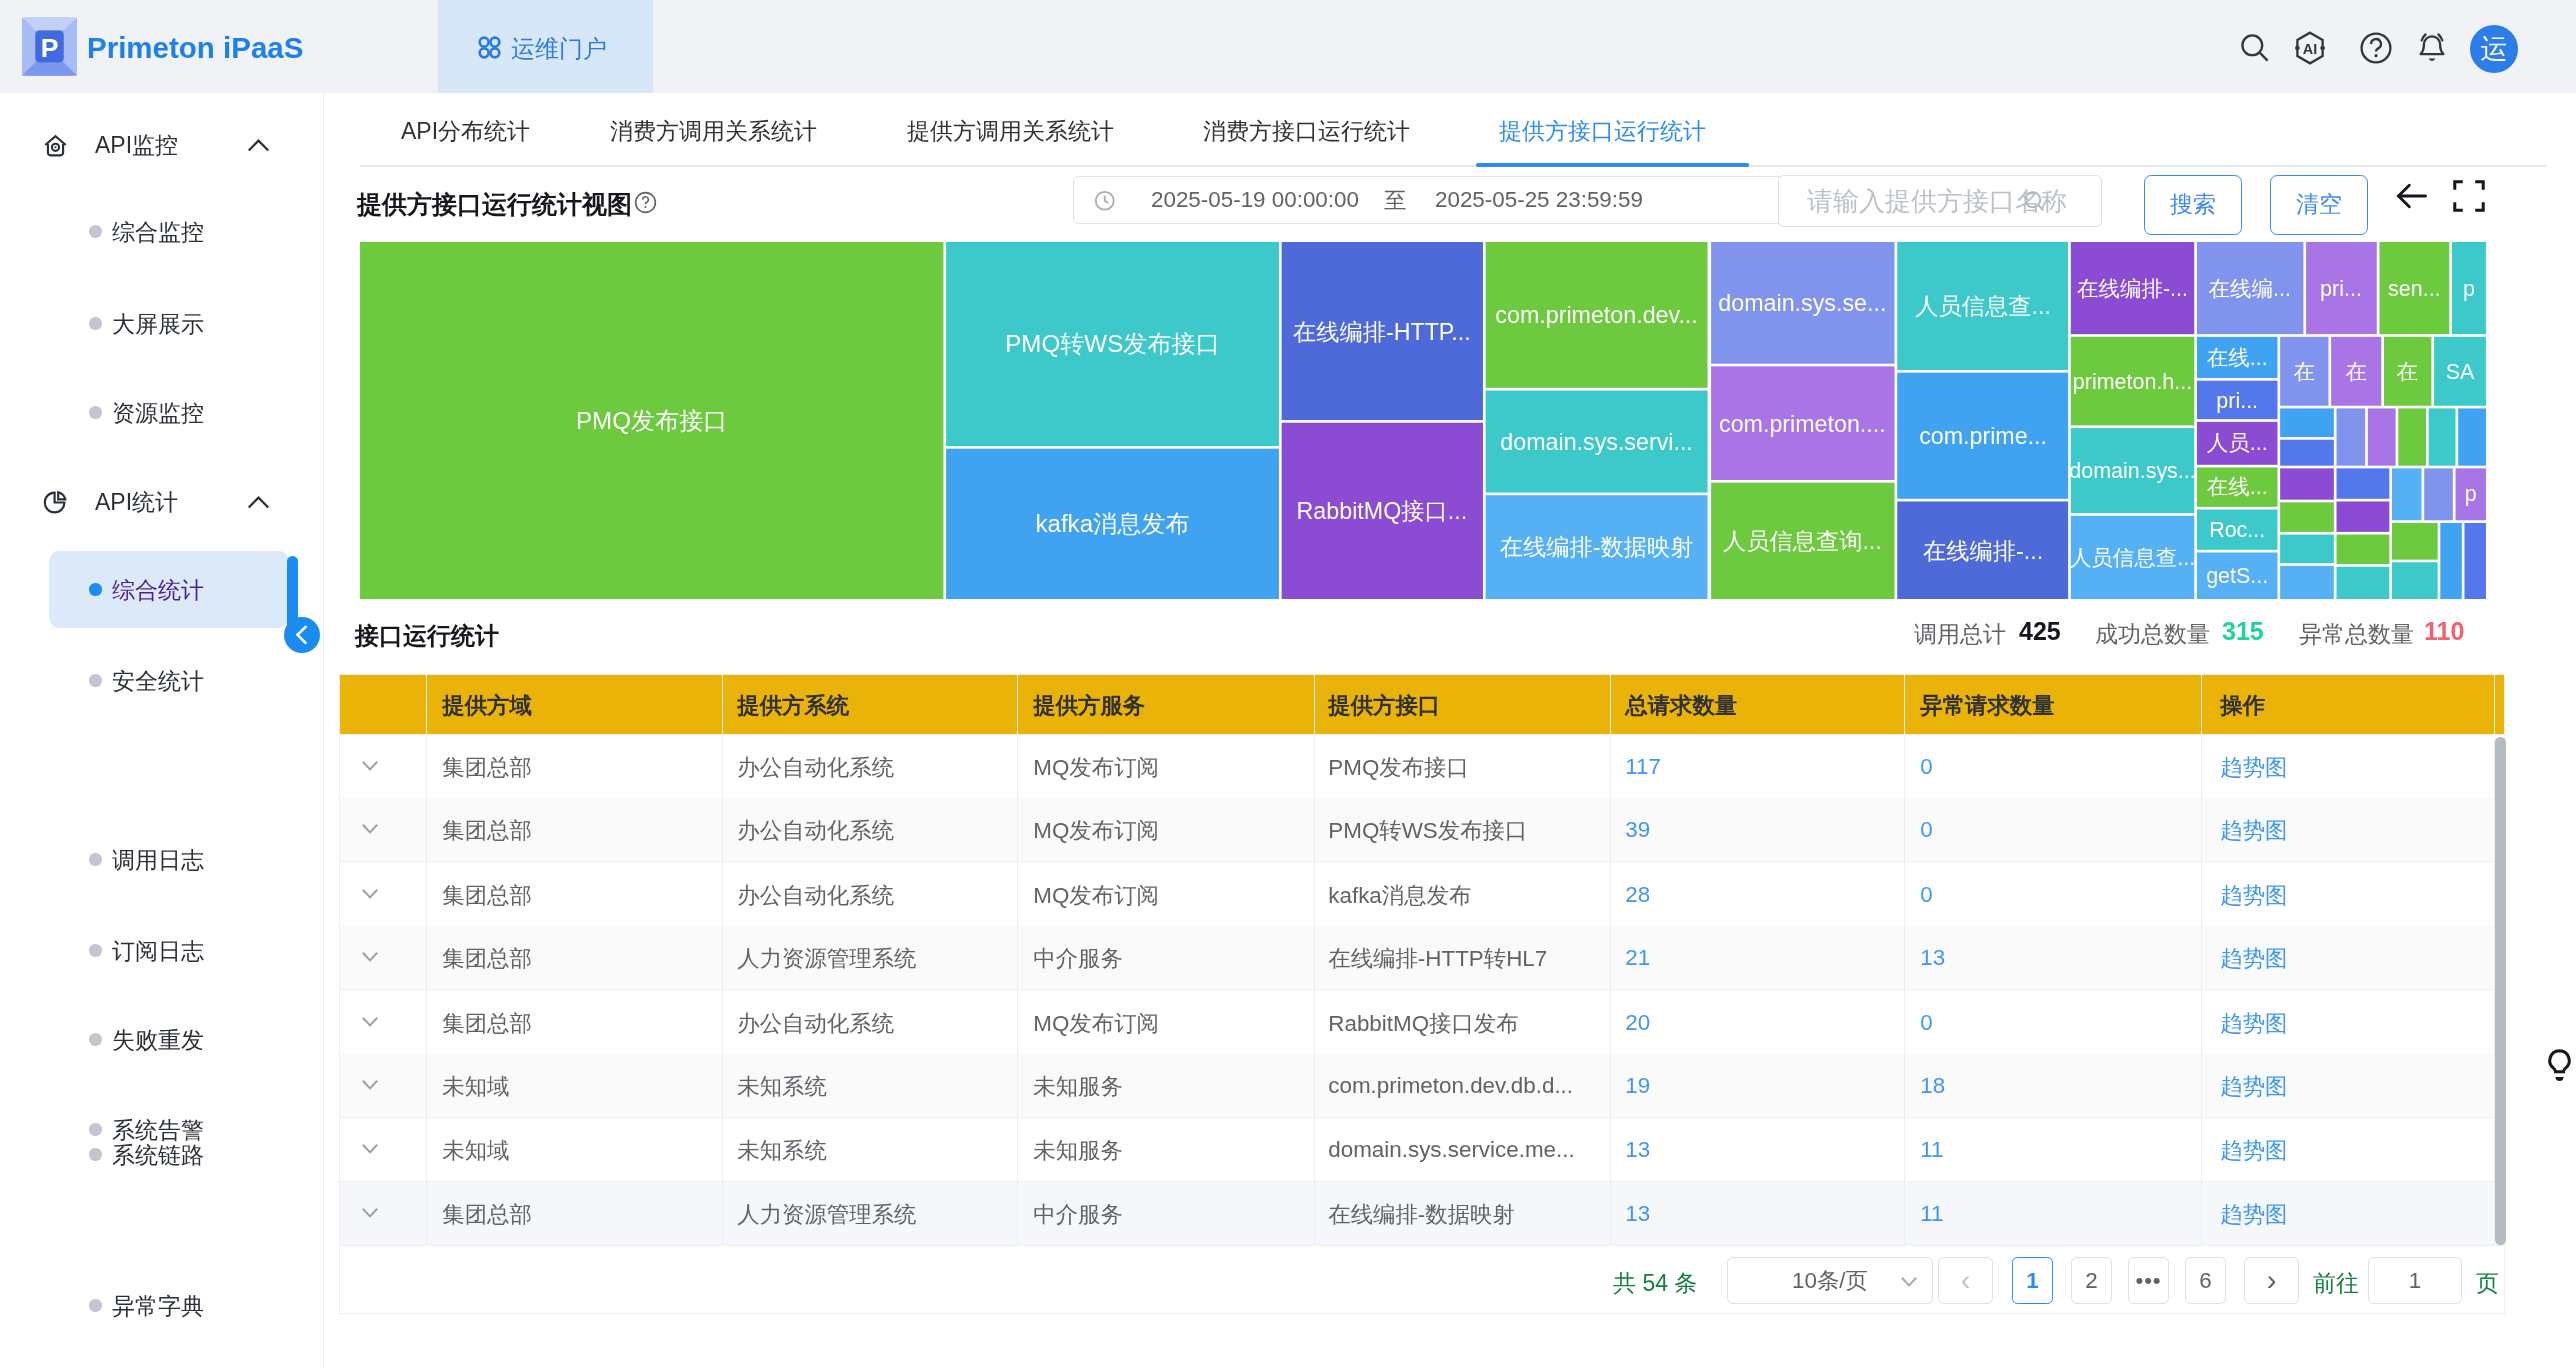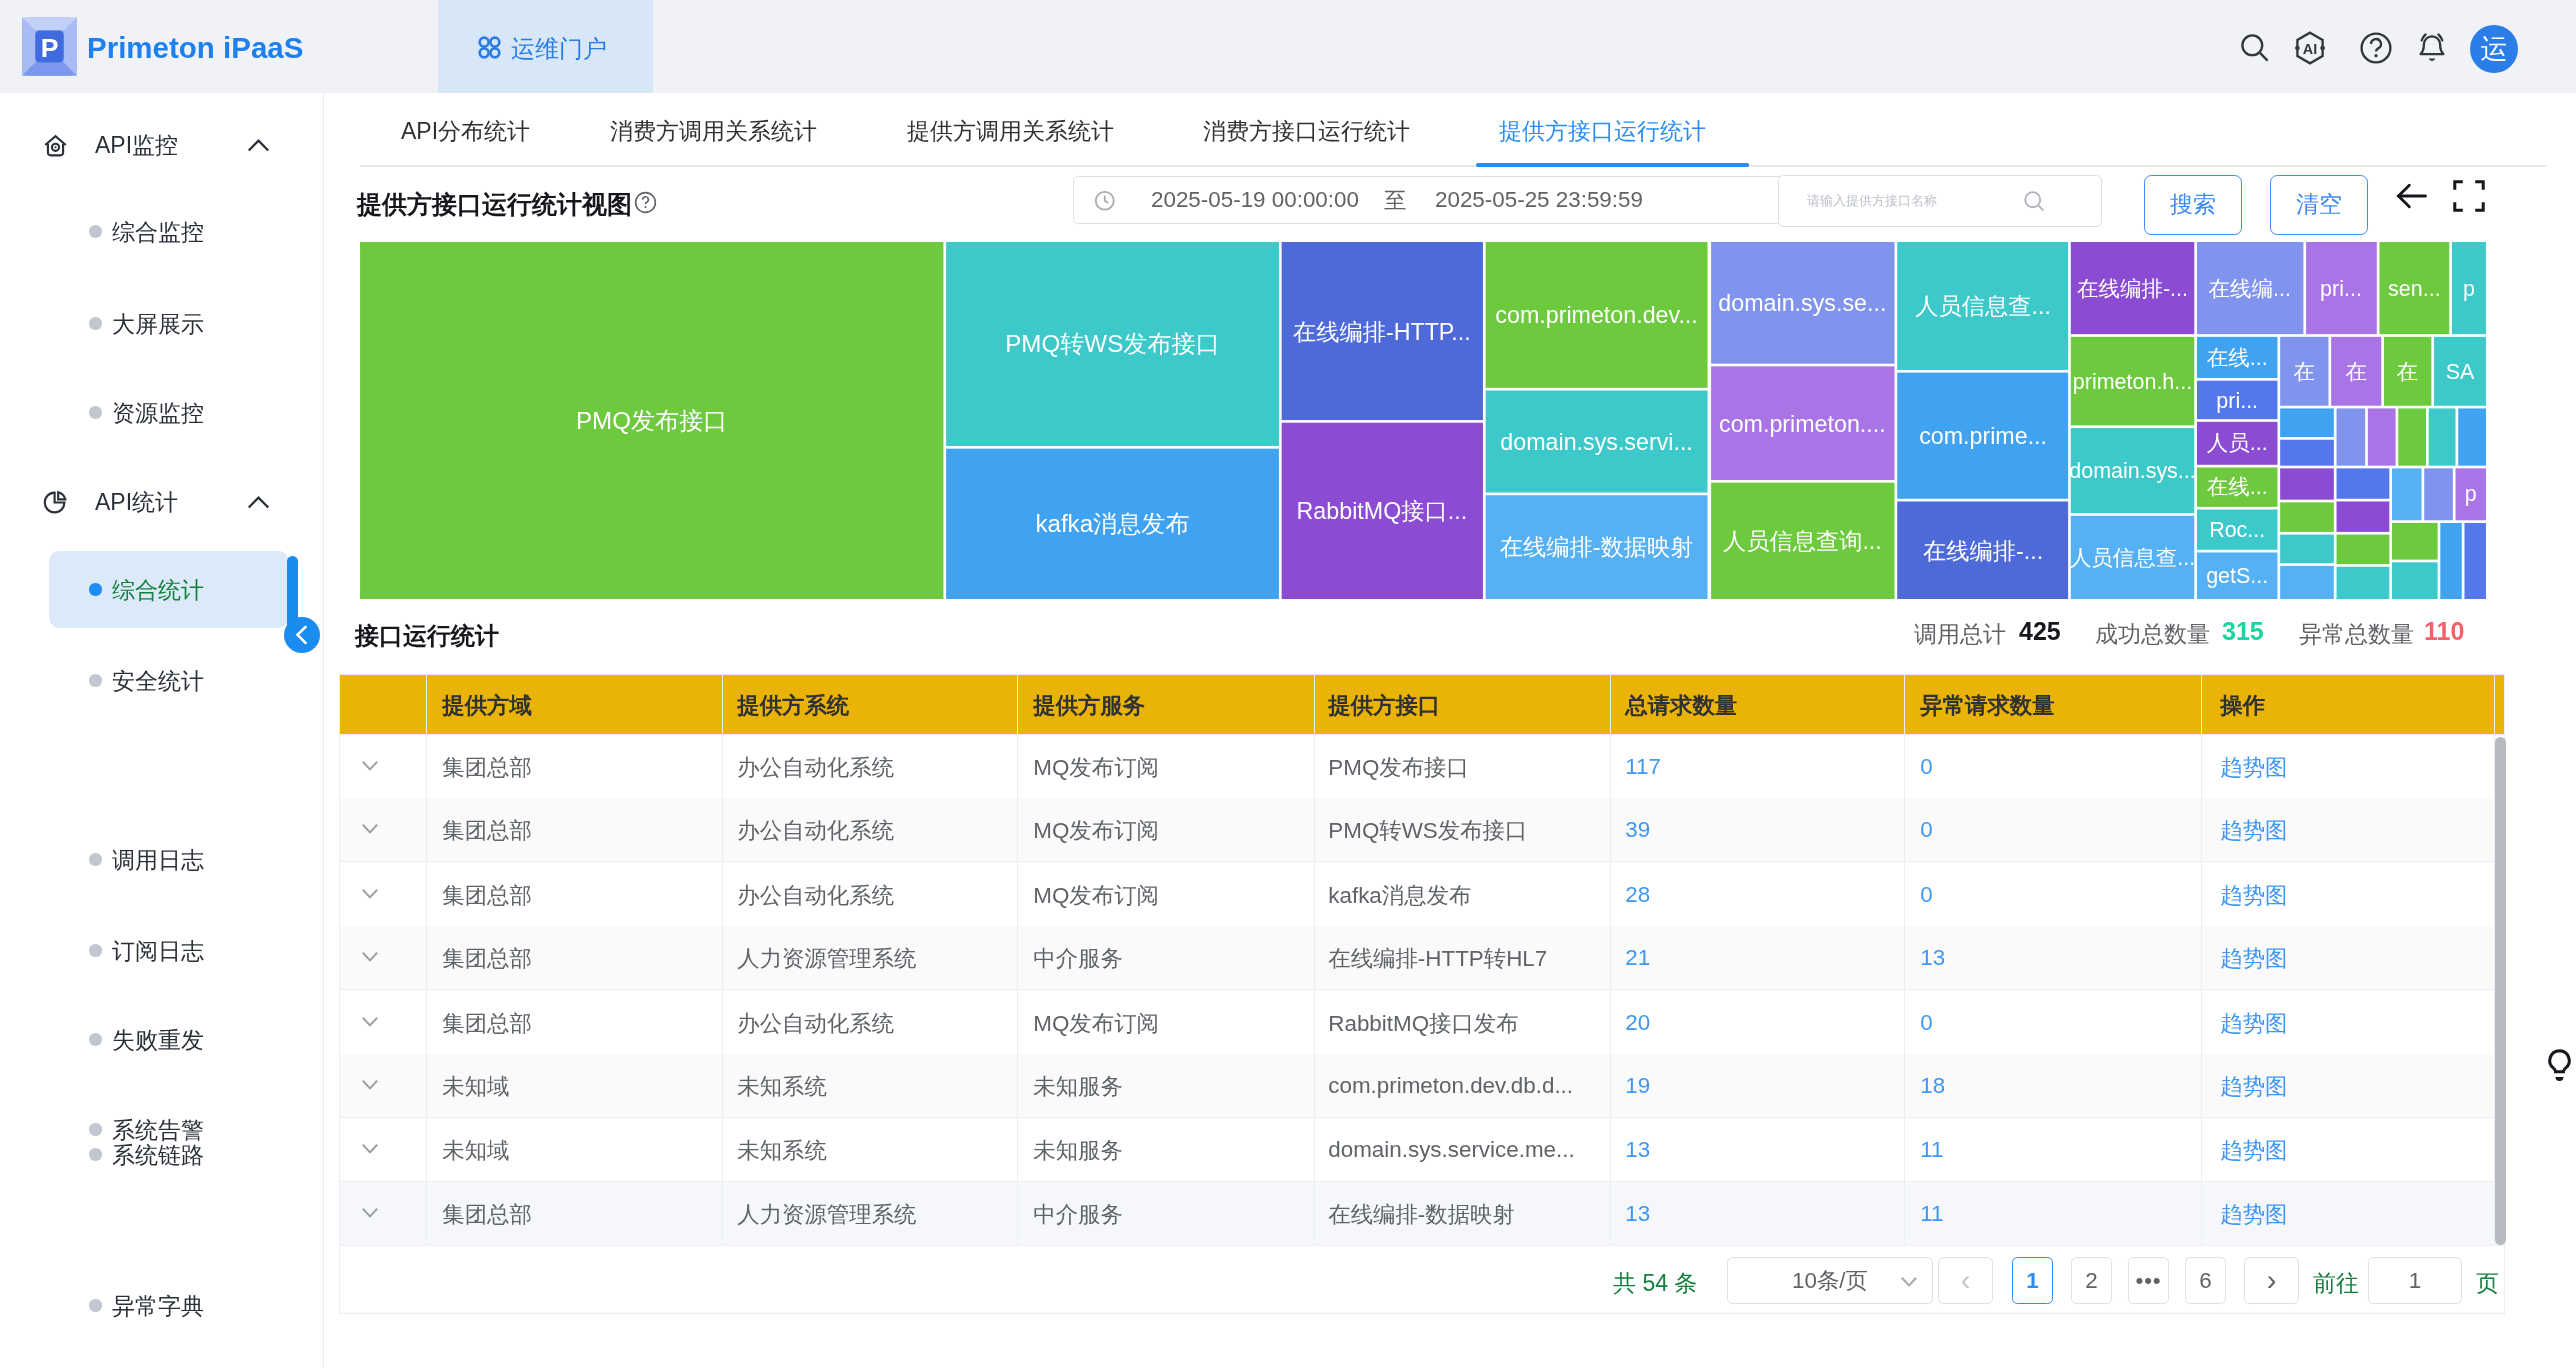--- a/index.html
+++ b/index.html
@@ -29,21 +29,21 @@
   #content { position:absolute; left:325px; top:93px; width:2251px; height:1275px; background:#fff; }
   .tab { position:absolute; top:23px; font-size:23px; color:#303133; white-space:nowrap; }
   #tabline { position:absolute; left:35px; top:72px; width:2186px; height:1.8px; background:#e4e7ed; }
   #tabactive { position:absolute; left:1151px; top:70px; width:273px; height:3.6px; background:#2b8df0; border-radius:1.8px; }
 
   #viewtitle { position:absolute; left:32px; top:95px; font-size:25px; font-weight:bold; color:#15171c; }
   .ctlbox { position:absolute; border:1.8px solid #dcdfe6; border-radius:5.4px; background:#fff; }
   #datebox { left:748px; top:83px; width:710px; height:48px; }
   #datebox .dtxt { position:absolute; top:50%; transform:translateY(-50%); font-size:22.4px; color:#606266; white-space:nowrap; }
   #searchbox { left:1453px; top:82px; width:324px; height:52px; }
-  #searchbox .ph { position:absolute; left:28px; top:50%; transform:translateY(-50%); font-size:13px; color:#bcc0c9; }
+  #searchbox .ph { position:absolute; left:28px; top:50%; transform:translateY(-50%); font-size:26px; color:#bcc0c9; }
   .btn { position:absolute; top:82px; width:98px; height:60px; border:1.8px solid #3d8af2; border-radius:7.2px; background:#fff; color:#3d8af2; font-size:23px; text-align:center; line-height:56px; }
 
   
   #sectitle { position:absolute; left:30px; top:527px; font-size:24px; font-weight:bold; color:#15171c; }
   .stat { position:absolute; top:526px; font-size:23px; color:#606266; white-space:nowrap; }
   .statv { position:absolute; top:524px; font-size:25px; font-weight:bold; white-space:nowrap; }
 
   
   #tablewrap { position:absolute; left:14.3px; top:581px; width:2166px; height:640px; border:0.9px solid #ebeef5; }
   #thead { position:absolute; left:0; top:0; width:2164px; height:60px; background:#eab308; border-bottom:0.9px solid #ebeef5; }
@@ -137,21 +137,21 @@
         <path d="M17 2.5 a11 11 0 0 1 8 8 L17 10.5 Z"></path>
       </svg>
       <span class="gtext">API统计</span>
       <svg class="abs" style="left:247px;top:17px" width="23" height="14.3" viewBox="0 0 26 16" fill="none" stroke="#2b3038" stroke-width="2.6">
           <path d="M2 14 L13 3 L24 14"></path>
         </svg>
     </div>
     <div id="selbg"></div>
     <div class="msub" style="top:473px">
         <span class="dot" style="background:#1c8cf2"></span>
-        <span class="stext" style="color:#15803d">综合统计</span>
+        <span class="stext" style="color:#4c1d95">综合统计</span>
       </div>
     <div class="msub" style="top:564px">
         <span class="dot"></span>
         <span class="stext">安全统计</span>
       </div>
     <div class="msub" style="top:743px">
         <span class="dot"></span>
         <span class="stext">调用日志</span>
       </div>
     <div class="msub" style="top:834px">

